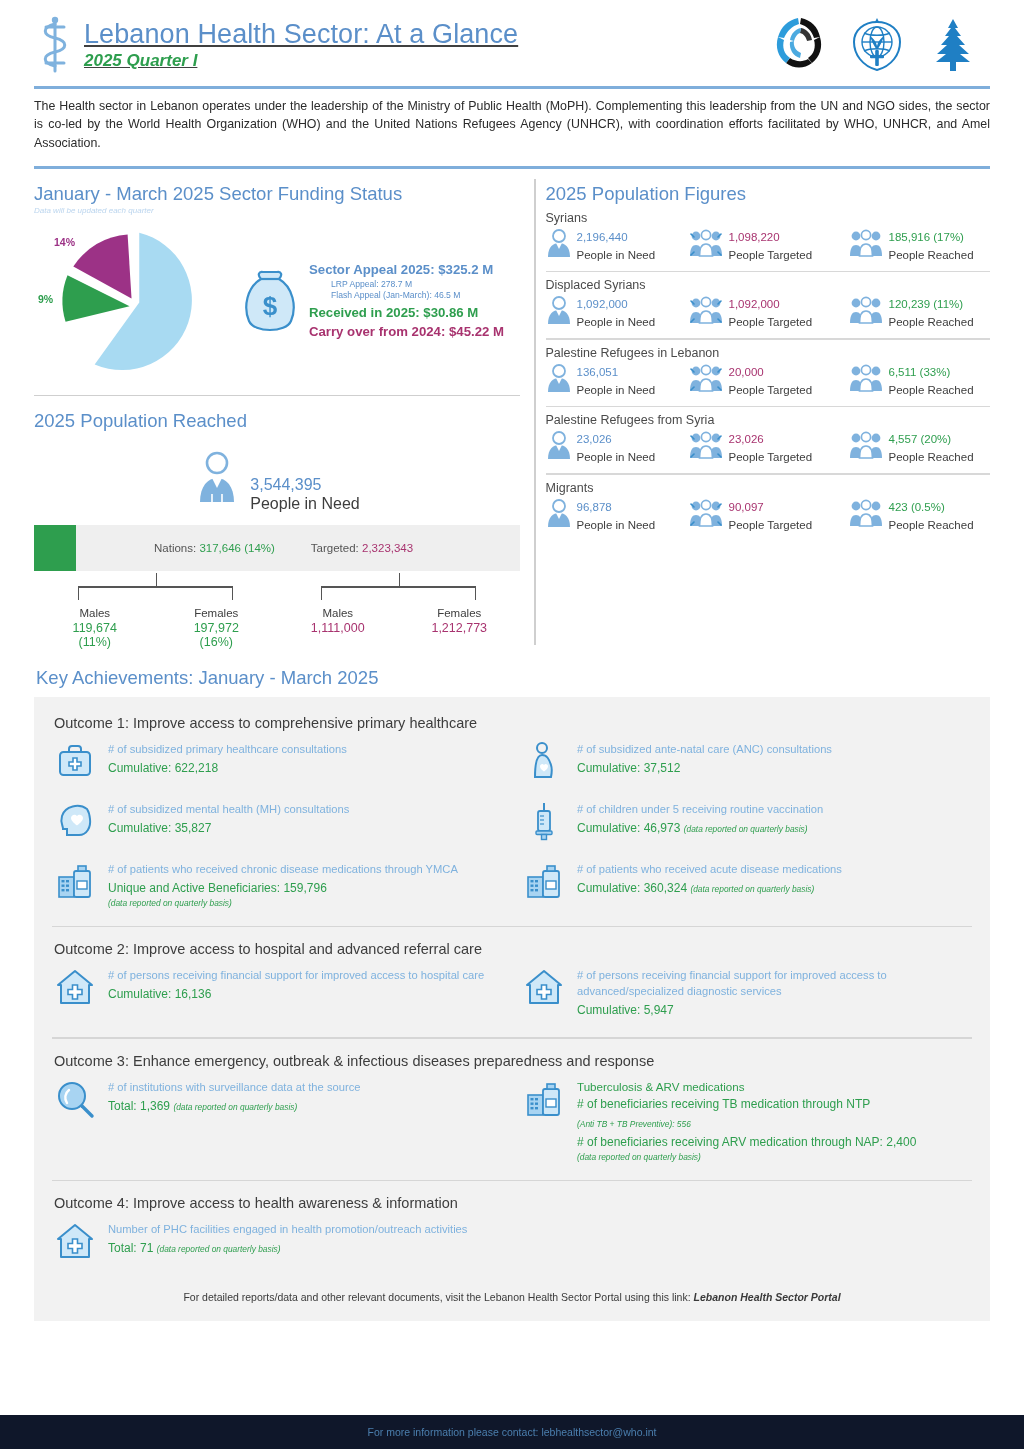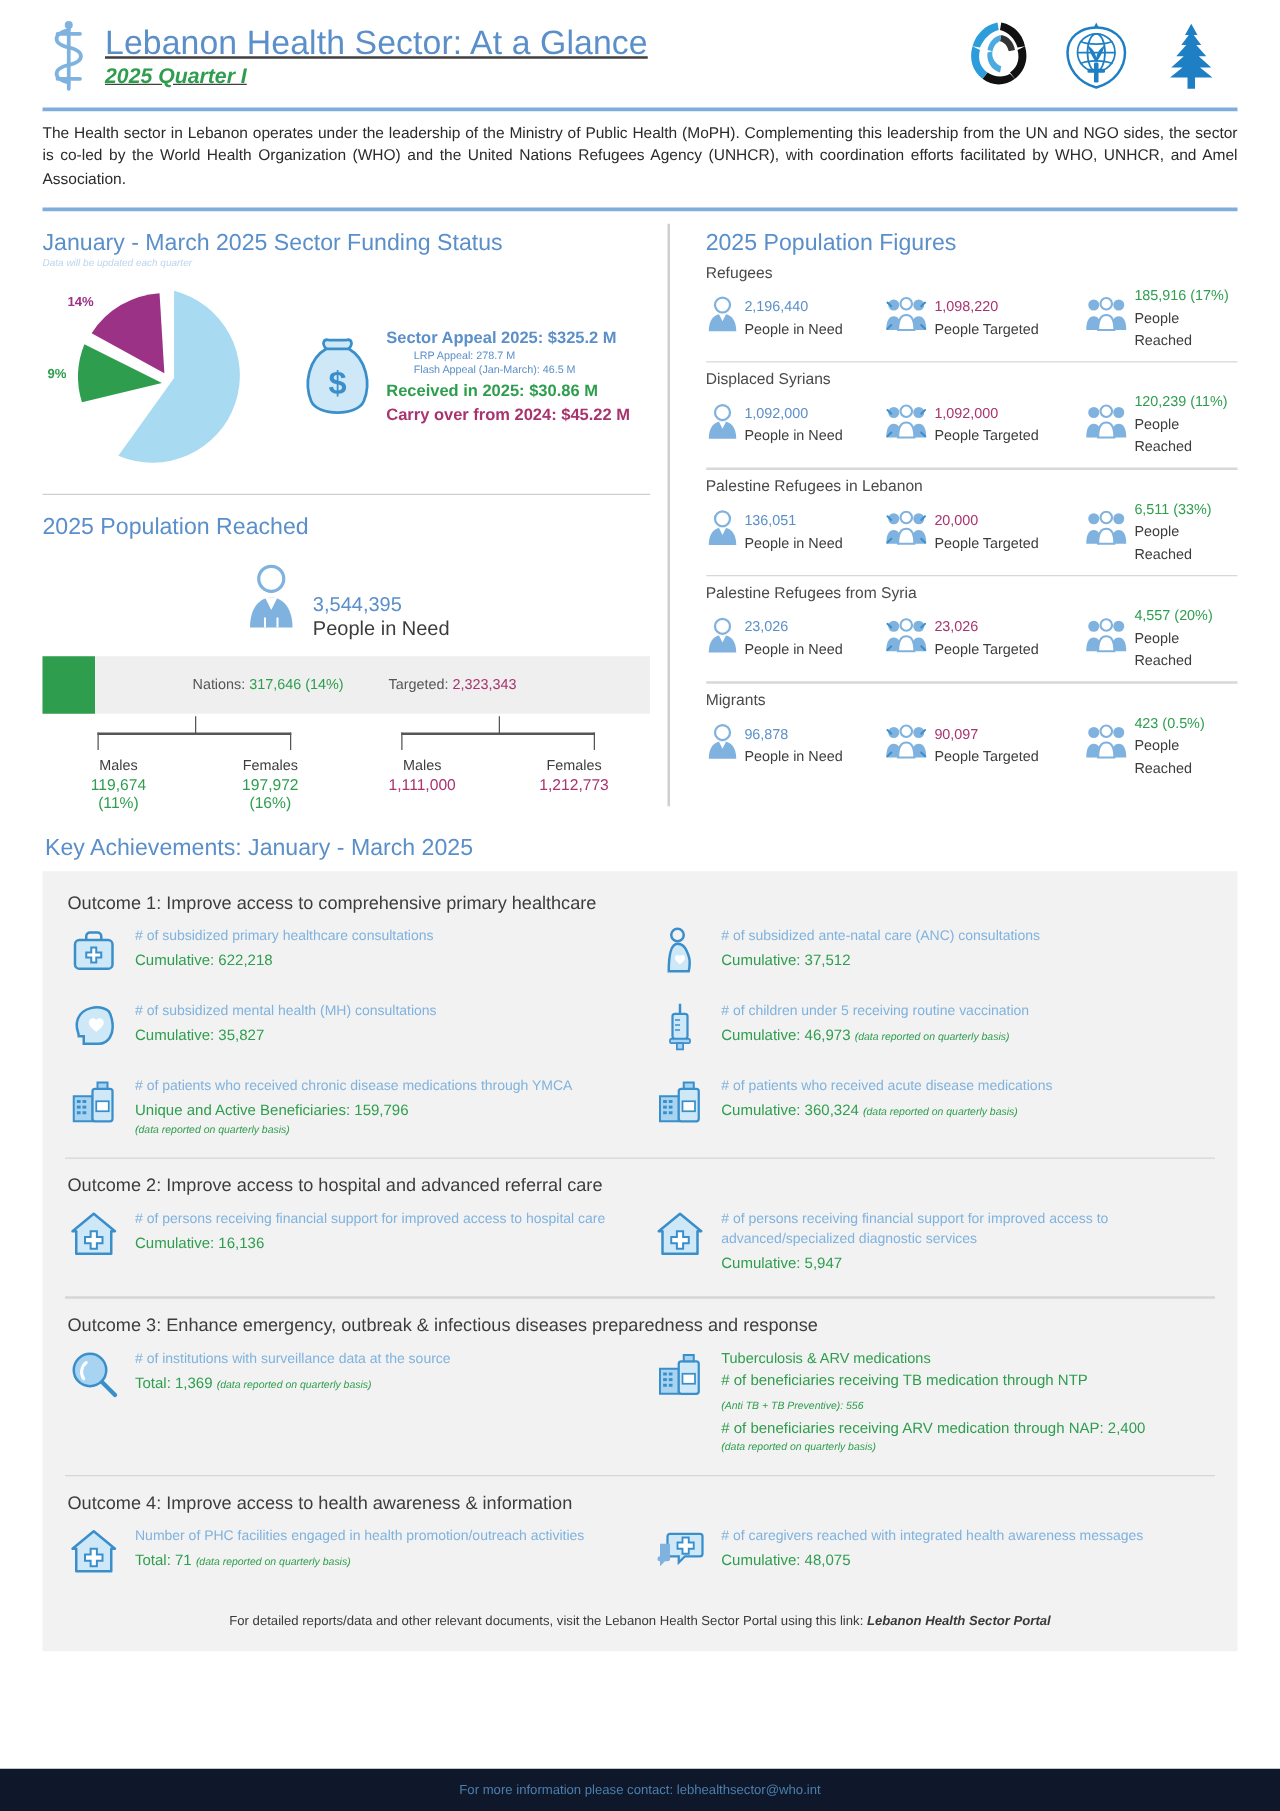--- a/index.html
+++ b/index.html
@@ -32,21 +32,21 @@
 
   .intro {
     font-size: 12.4px; line-height: 1.52; text-align: justify;
     color: #2b2b2b; padding: 8px 10px 9px 10px;
   }
 
   
   .body-cols { display: flex; padding: 0 10px; }
   .col-left { width: 500px; padding-right: 14px; }
   .col-div { width: 1.5px; background: #cfcfcf; margin: 10px 0 4px 0; }
-  .col-right { flex: 1; padding-left: 29px; }
+  .col-right { flex: 1; padding-left: 10px; }
 
   .sec-title {
     font-size: 18.5px; color: #5B8FC9; font-weight: 400; padding-top: 14px;
   }
   .sec-note { font-size: 8px; color: #BBD5EE; font-style: italic; margin-top: 1px; }
 
   
   .funding-row { display: flex; align-items: center; margin-top: 6px; }
   .pie-wrap { position: relative; width: 195px; height: 160px; flex: 0 0 195px; }
   .pie-lbl { position: absolute; font-size: 10.5px; font-weight: bold; }
@@ -322,21 +322,21 @@
         </div>
       </div>
     </div>
 
     <div class="col-div"></div>
 
     <div class="col-right">
       <div class="sec-title">2025 Population Figures</div>
       <div id="figures-list">
           <div class="pf-group">
-    <div class="pf-name">Refugees</div>
+    <div class="pf-name">Syrians</div>
     <div class="pf-row">
       <div class="pf-cell c1">
         <span class="pf-ic"><svg viewBox="0 0 26 30" width="26" height="30">
                     <circle cx="13" cy="8" r="6" fill="none" stroke="#7FB2DE" stroke-width="1.8"></circle>
                     <path d="M2 29 C2 19 7 15 13 15 C19 15 24 19 24 29 Z" fill="#7FB2DE"></path>
                     <path d="M10 15 L13 21 L16 15" fill="#fff"></path>
                   </svg></span>
         <span class="pf-txt"><span class="v blue">2,196,440</span><br>
         <span class="l">People in Need</span></span>
       </div>
@@ -772,36 +772,20 @@
                     <path d="M17.5 18 h5 v4.5 h4.5 v5 h-4.5 v4.5 h-5 v-4.5 H13 v-5 h4.5 z" fill="#fff" stroke="#3A8FCB" stroke-width="1.6"></path>
                   </svg>
                 </span>
     <span class="ach-tx">
       <div class="ach-q">Number of PHC facilities engaged in health promotion/outreach activities</div>
       <div class="ach-v">Total:  71 <span class="small">(data reported on quarterly basis)</span></div>
 
     </span>
               </div>
             </div>
-      <div class="oc-col right">
-              <div class="ach">
-    <span class="ach-ic">
-                  <svg viewBox="0 0 40 40" width="40" height="40">
-                    <path d="M12 6 H36 a2 2 0 0 1 2 2 V22 a2 2 0 0 1 -2 2 H24 l-5 5 v-5 H12 a2 2 0 0 1 -2 -2 V8 a2 2 0 0 1 2 -2 Z" fill="#CFE8F8" stroke="#3A8FCB" stroke-width="1.8"></path>
-                    <path d="M22 9 h5 v4 h4 v5 h-4 v4 h-5 v-4 h-4 v-5 h4 z" fill="#fff" stroke="#3A8FCB" stroke-width="1.5"></path>
-                    <path d="M4 14 H12 V26 a2 2 0 0 1 -2 2 H8 l-4 4 v-4 a2 2 0 0 1 0 -4 Z" fill="#7FB2DE"></path>
-                  </svg>
-                </span>
-    <span class="ach-tx">
-      <div class="ach-q"># of caregivers reached with integrated health awareness messages</div>
-      <div class="ach-v">Cumulative: 48,075</div>
-
-    </span>
-              </div>
-            </div>
     </div>
     </div>
       </div>
 
     <div class="portal-line">
       <span>For detailed reports/data and other relevant documents, visit the Lebanon Health Sector Portal using this link: </span><b>Lebanon Health Sector Portal</b>
     </div>
   </div>
 
   <div class="footer-bar">

